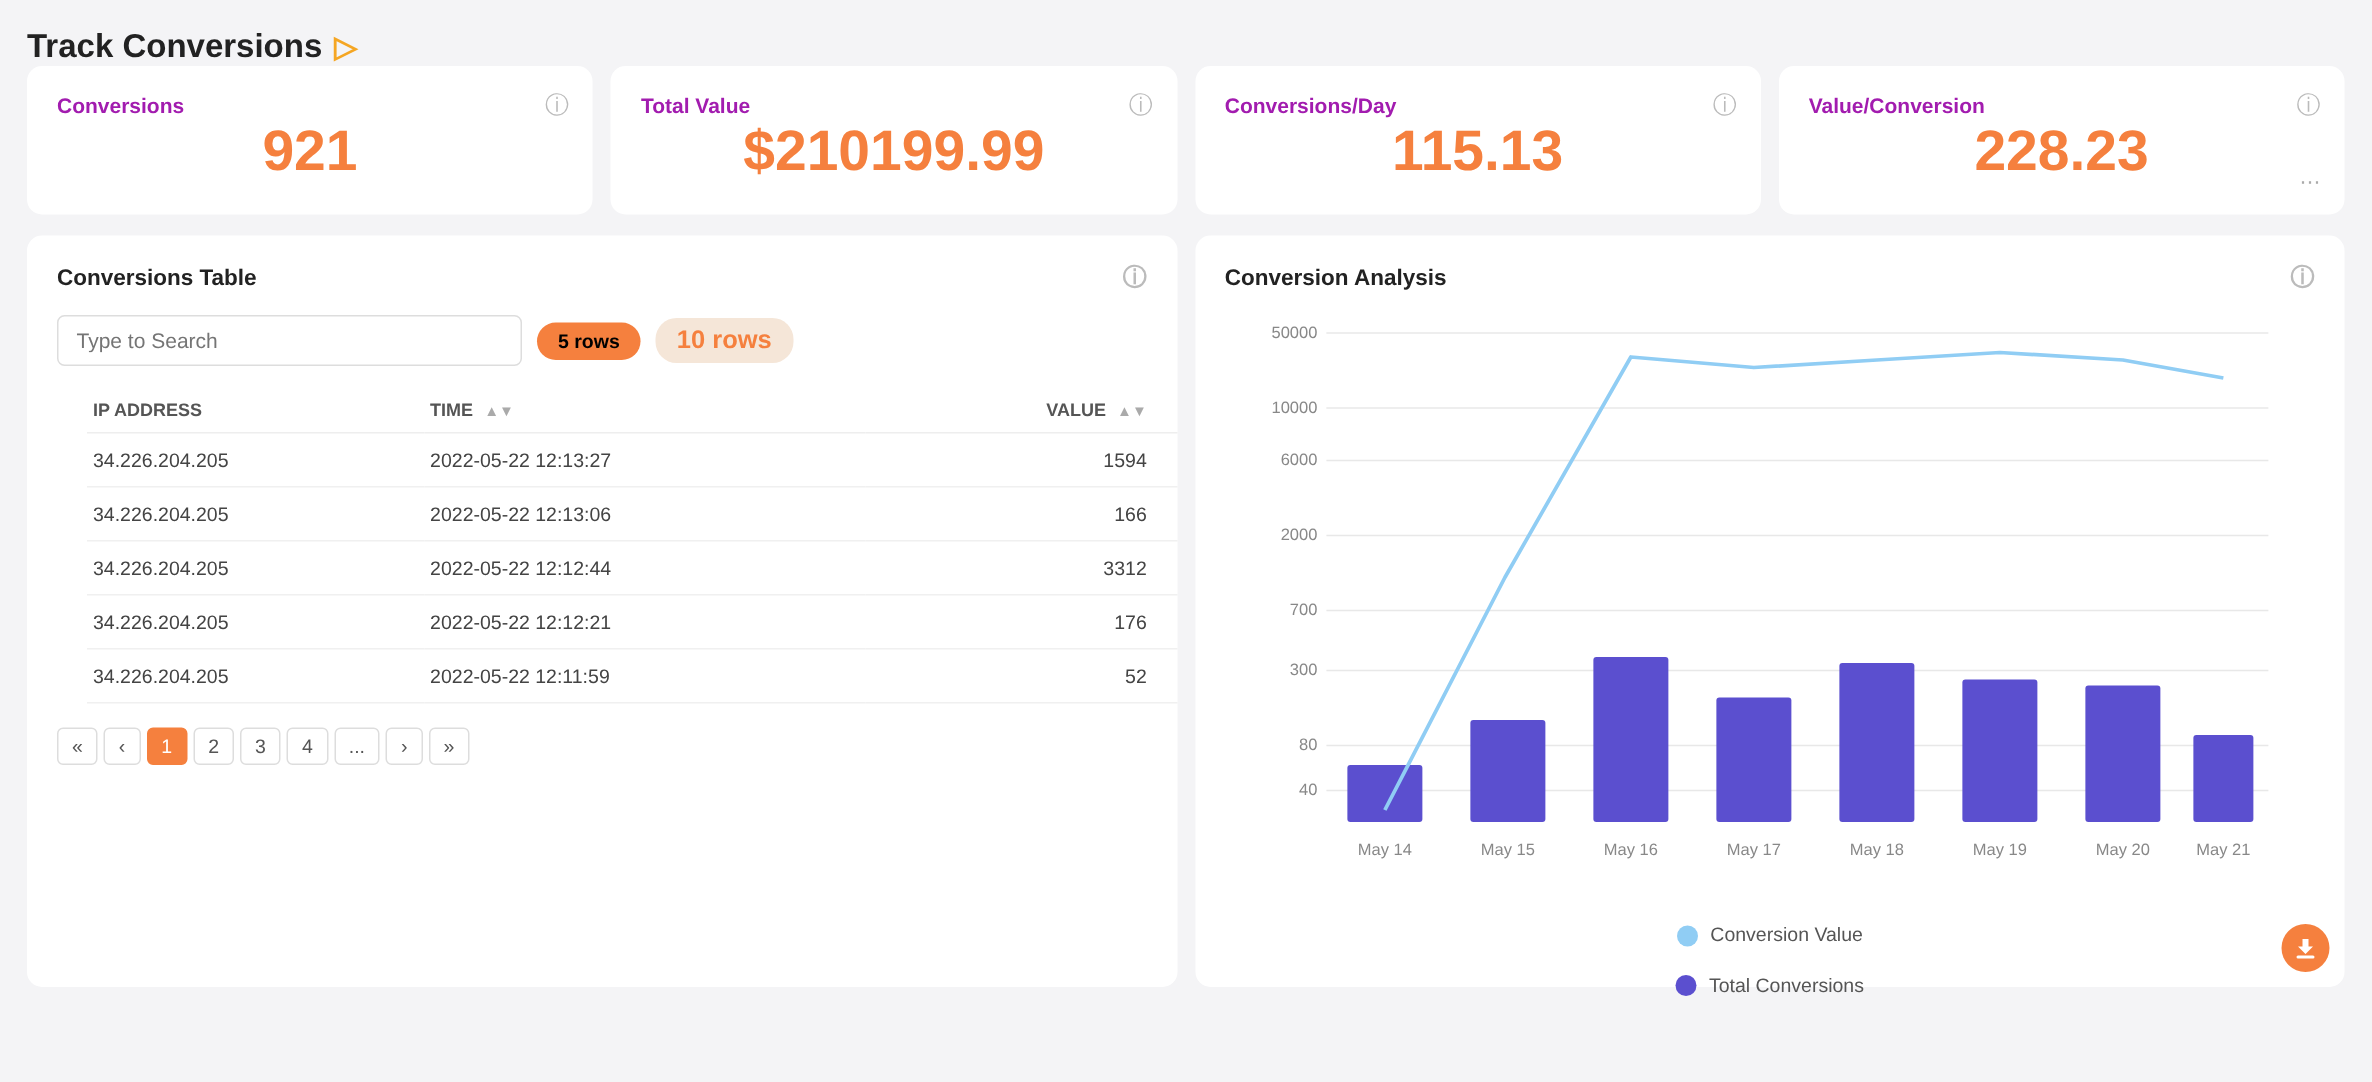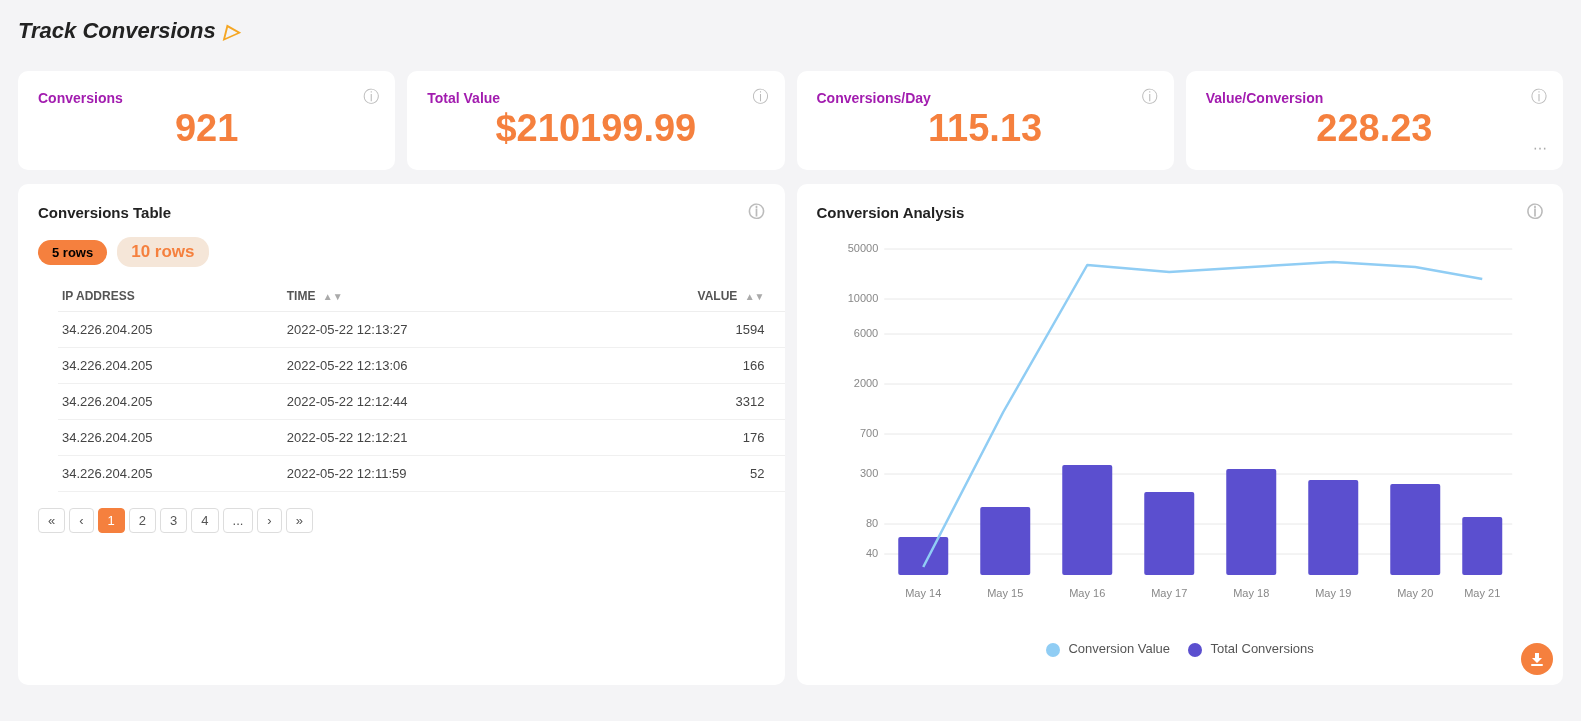--- a/index.html
+++ b/index.html
@@ -6,25 +6,24 @@
     body {
       font-family: -apple-system, BlinkMacSystemFont, 'Segoe UI', Arial, sans-serif;
       background: #f4f4f6;
       padding: 18px;
       color: #333;
     }
     .page-title {
       font-size: 22px;
       font-weight: 700;
       color: #222;
-      margin-bottom: 27px;
+      margin-bottom: 0;
       display: flex;
       align-items: center;
       gap: 8px;
-      font-style: italic;
     }
     .play-icon {
       color: #f5a623;
       font-size: 20px;
     }
     .stats-row {
       display: grid;
       grid-template-columns: repeat(4, 1fr);
       gap: 12px;
       margin-bottom: 14px;
@@ -176,25 +175,27 @@
     }
 
     
     .chart-container {
       position: relative;
       width: 100%;
       height: 430px;
     }
     .chart-legend {
       display: flex;
+      align-items: center;
       gap: 18px;
       justify-content: center;
       margin-top: 10px;
       font-size: 13px;
       color: #555;
+      flex-direction: column;
     }
     .legend-dot {
       display: inline-block;
       width: 14px;
       height: 14px;
       border-radius: 50%;
       margin-right: 5px;
       vertical-align: middle;
     }
     .download-btn {
@@ -247,20 +248,21 @@
 </div>
 
 <div class="bottom-row">
 
   <div class="panel">
     <div class="panel-title">
       <span>Conversions Table</span>
       <span style="color:#bbb;font-size:16px;">ⓘ</span>
     </div>
     <div class="search-row">
+      <input class="search-input" type="text" placeholder="Type to Search" style="">
       <button class="btn-rows-active">5 rows</button>
       <button class="btn-rows-inactive">10 rows</button>
     </div>
     <table>
       <thead>
         <tr>
           <th>
             <span>IP ADDRESS</span>
           </th>
           <th>

